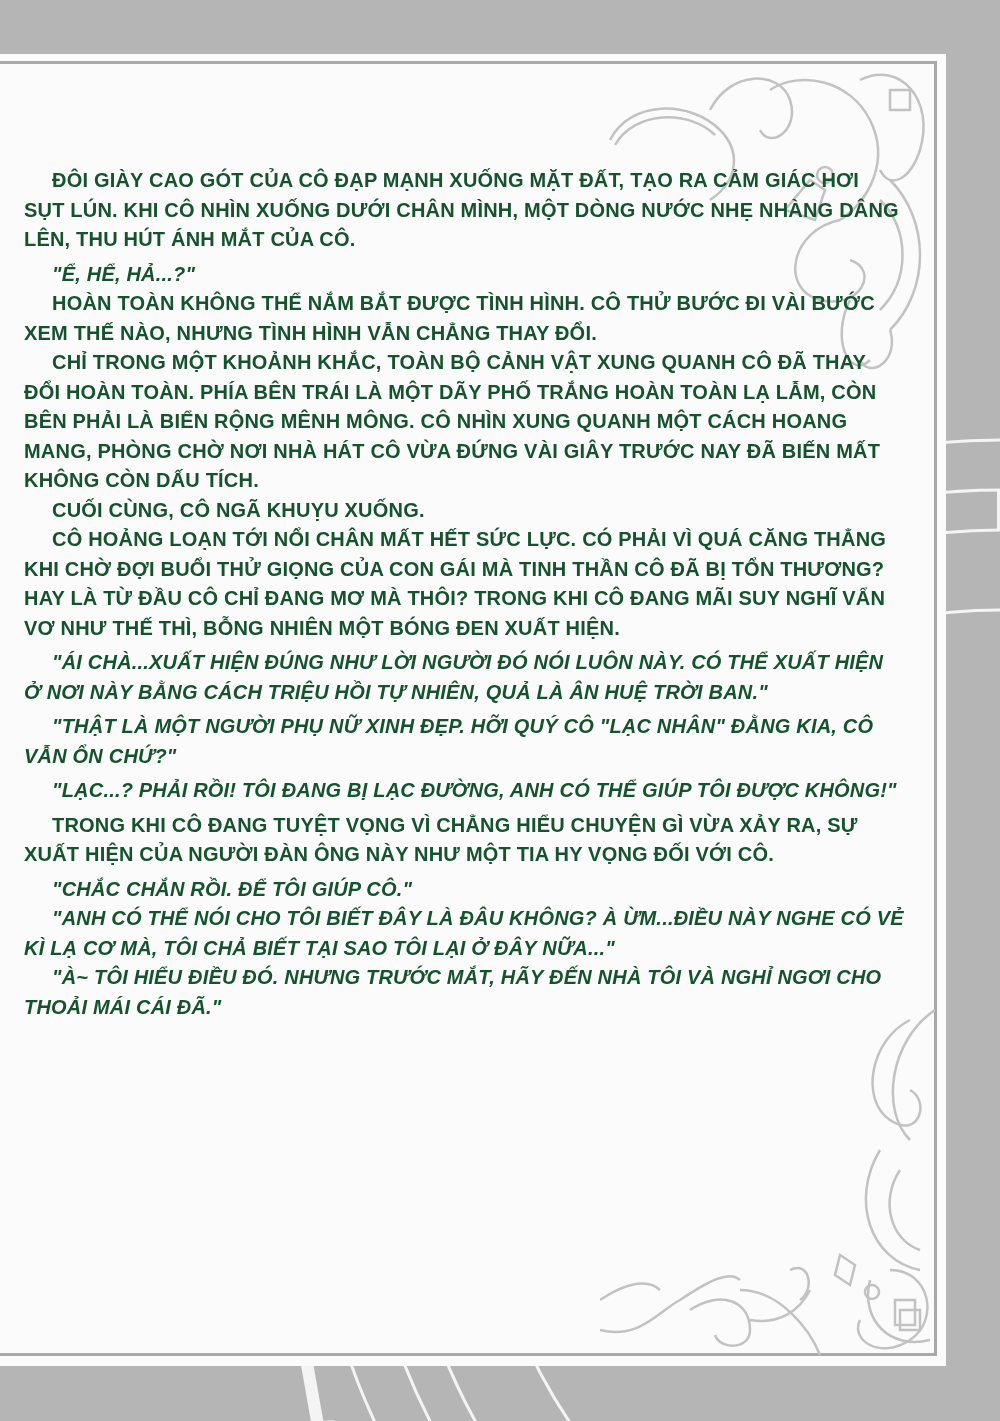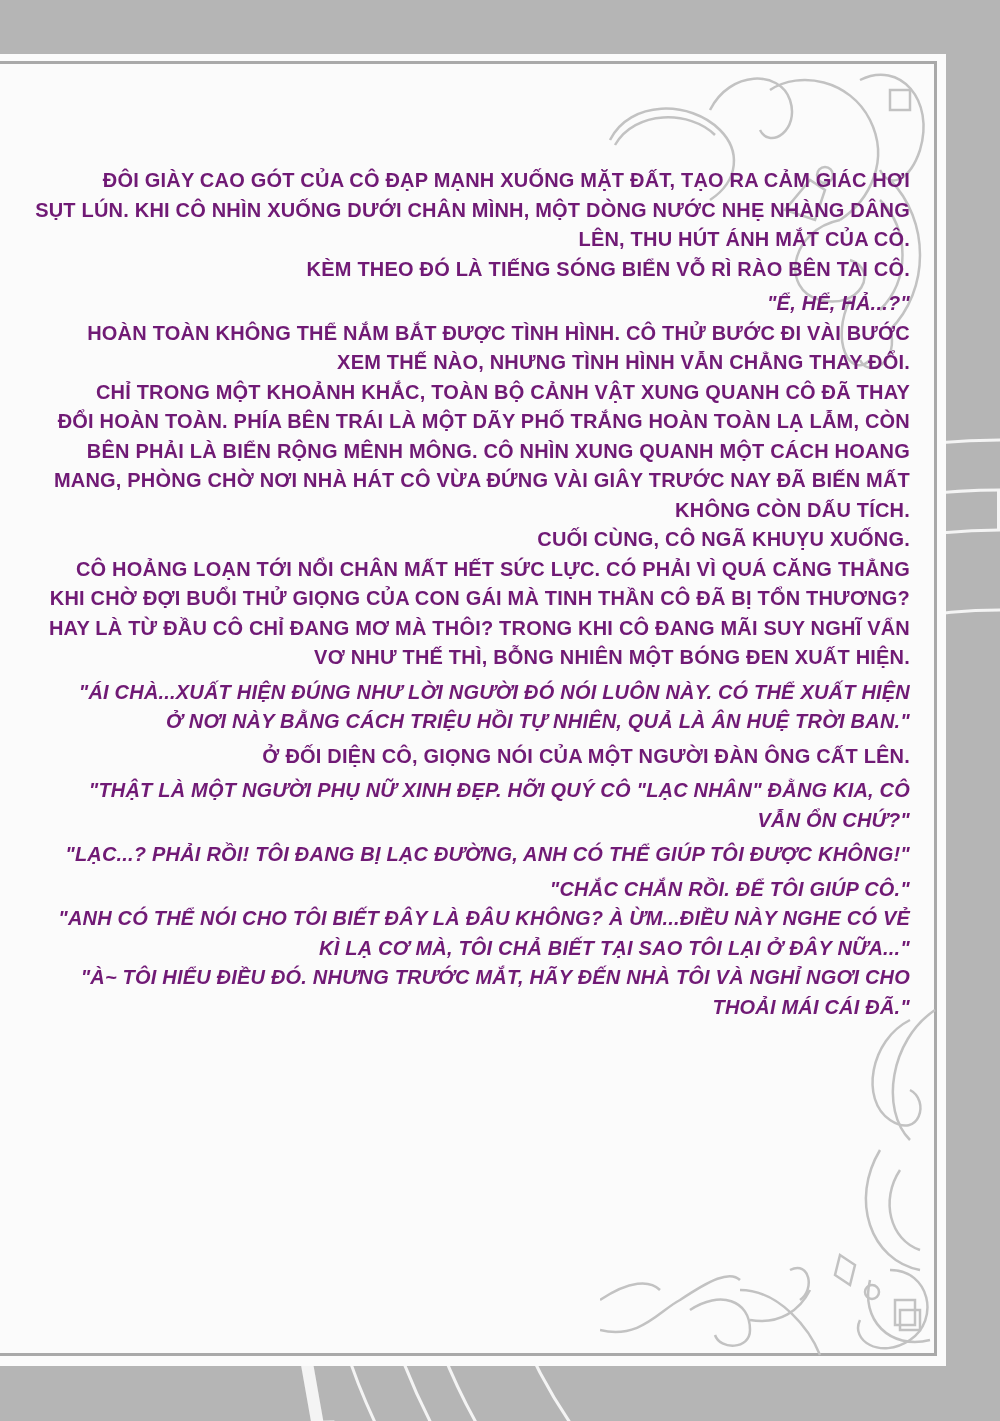--- a/index.html
+++ b/index.html
@@ -16,23 +16,23 @@
     position: absolute; left: -10px; top: 54px; width: 956px; height: 1312px;
     background: #fbfbfb;
   }
   .panel-border {
     position: absolute; left: -10px; top: 61px; width: 947px; height: 1295px;
     border-top: 3px solid #a9a9a9; border-right: 3px solid #a9a9a9; border-bottom: 3px solid #a9a9a9;
     box-sizing: border-box; pointer-events: none;
   }
   .ornament { position: absolute; pointer-events: none; }
   .text {
-    position: absolute; left: 30px; top: 166px; width: 880px;
-    color: #701a75; font-size: 20px; line-height: 29.5px; letter-spacing: 0.2px;
-    font-weight: bold; text-transform: uppercase; text-align: right;
+    position: absolute; left: 24px; top: 166px; width: 880px;
+    color: #14532d; font-size: 20px; line-height: 29.5px; letter-spacing: 0.2px;
+    font-weight: bold; text-transform: uppercase;
   }
   .para { margin: 0; text-indent: 28px; }
   .para.dialogue { font-style: italic; }
   .gap { margin-top: 5px; }
 </style>
 </head>
 <body>
 
 <svg class="clock" viewBox="0 0 1400 1400">
   <g fill="none" stroke="#f4f4f4" stroke-width="3">
@@ -97,26 +97,25 @@
     <path d="M190 20 C210 10 215 40 200 50"></path>
     <path d="M240 5 l15 10 l-5 20 l-15 -10 z"></path>
     <circle cx="272" cy="42" r="7"></circle>
     <path d="M290 20 C330 20 340 70 310 90 C280 110 250 90 260 70"></path>
     <path d="M300 60 l20 0 l0 20 l-20 0 z"></path>
   </g>
 </svg>
 
 <div class="text">
   <p class="para">Đôi giày cao gót của cô đạp mạnh xuống mặt đất, tạo ra cảm giác hơi sụt lún. Khi cô nhìn xuống dưới chân mình, một dòng nước nhẹ nhàng dâng lên, thu hút ánh mắt của cô.</p>
-  <p class="para">Kèm theo đó là tiếng sóng biển vỗ rì rào bên tai cô.</p>
   <p class="para dialogue gap">"Ể, hể, hả...?"</p>
   <p class="para">Hoàn toàn không thể nắm bắt được tình hình. Cô thử bước đi vài bước xem thế nào, nhưng tình hình vẫn chẳng thay đổi.</p>
   <p class="para">Chỉ trong một khoảnh khắc, toàn bộ cảnh vật xung quanh cô đã thay đổi hoàn toàn. Phía bên trái là một dãy phố trắng hoàn toàn lạ lẫm, còn bên phải là biển rộng mênh mông. Cô nhìn xung quanh một cách hoang mang, phòng chờ nơi nhà hát cô vừa đứng vài giây trước nay đã biến mất không còn dấu tích.</p>
   <p class="para">Cuối cùng, cô ngã khuỵu xuống.</p>
   <p class="para">Cô hoảng loạn tới nổi chân mất hết sức lực. Có phải vì quá căng thẳng khi chờ đợi buổi thử giọng của con gái mà tinh thần cô đã bị tổn thương? Hay là từ đầu cô chỉ đang mơ mà thôi? Trong khi cô đang mãi suy nghĩ vẩn vơ như thế thì, bỗng nhiên một bóng đen xuất hiện.</p>
   <p class="para dialogue gap">"Ái chà...xuất hiện đúng như lời người đó nói luôn này. Có thể xuất hiện ở nơi này bằng cách triệu hồi tự nhiên, quả là ân huệ trời ban."</p>
-  <p class="para gap">Ở đối diện cô, giọng nói của một người đàn ông cất lên.</p>
   <p class="para dialogue gap">"Thật là một người phụ nữ xinh đẹp. Hỡi quý cô "lạc nhân" đằng kia, cô vẫn ổn chứ?"</p>
   <p class="para dialogue gap">"Lạc...? Phải rồi! Tôi đang bị lạc đường, anh có thể giúp tôi được không!"</p>
+  <p class="para gap">Trong khi cô đang tuyệt vọng vì chẳng hiểu chuyện gì vừa xảy ra, sự xuất hiện của người đàn ông này như một tia hy vọng đối với cô.</p>
   <p class="para dialogue gap">"Chắc chắn rồi. Để tôi giúp cô."</p>
   <p class="para dialogue">"Anh có thể nói cho tôi biết đây là đâu không? À ừm...điều này nghe có vẻ kì lạ cơ mà, tôi chả biết tại sao tôi lại ở đây nữa..."</p>
   <p class="para dialogue">"À~ tôi hiểu điều đó. Nhưng trước mắt, hãy đến nhà tôi và nghỉ ngơi cho thoải mái cái đã."</p>
 </div>
 
 </body></html>

